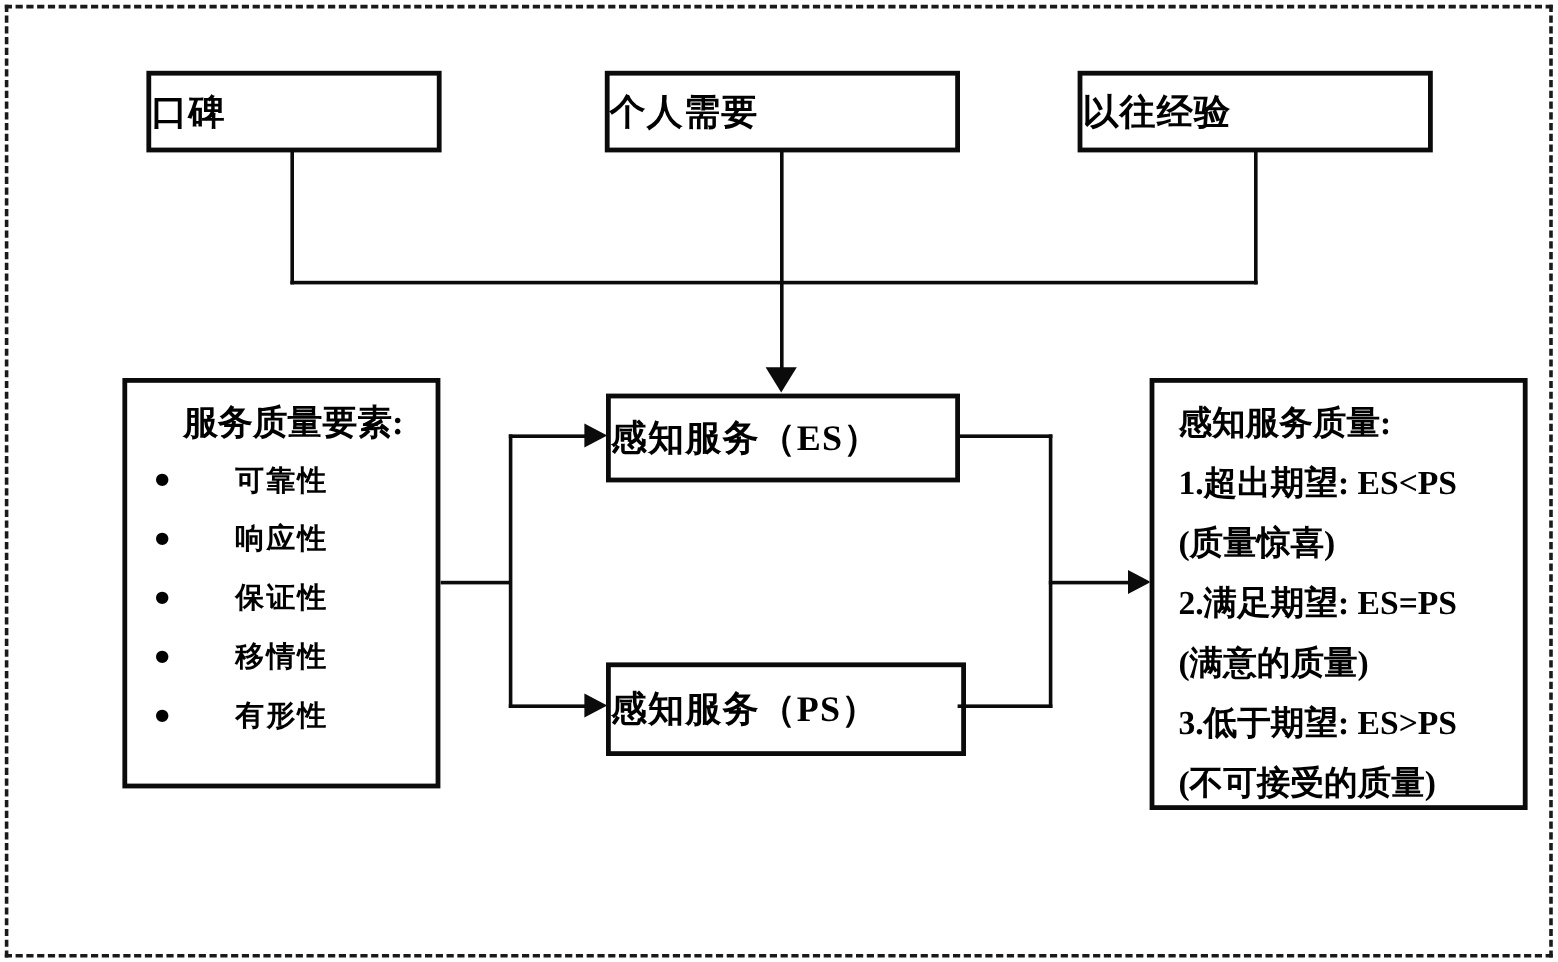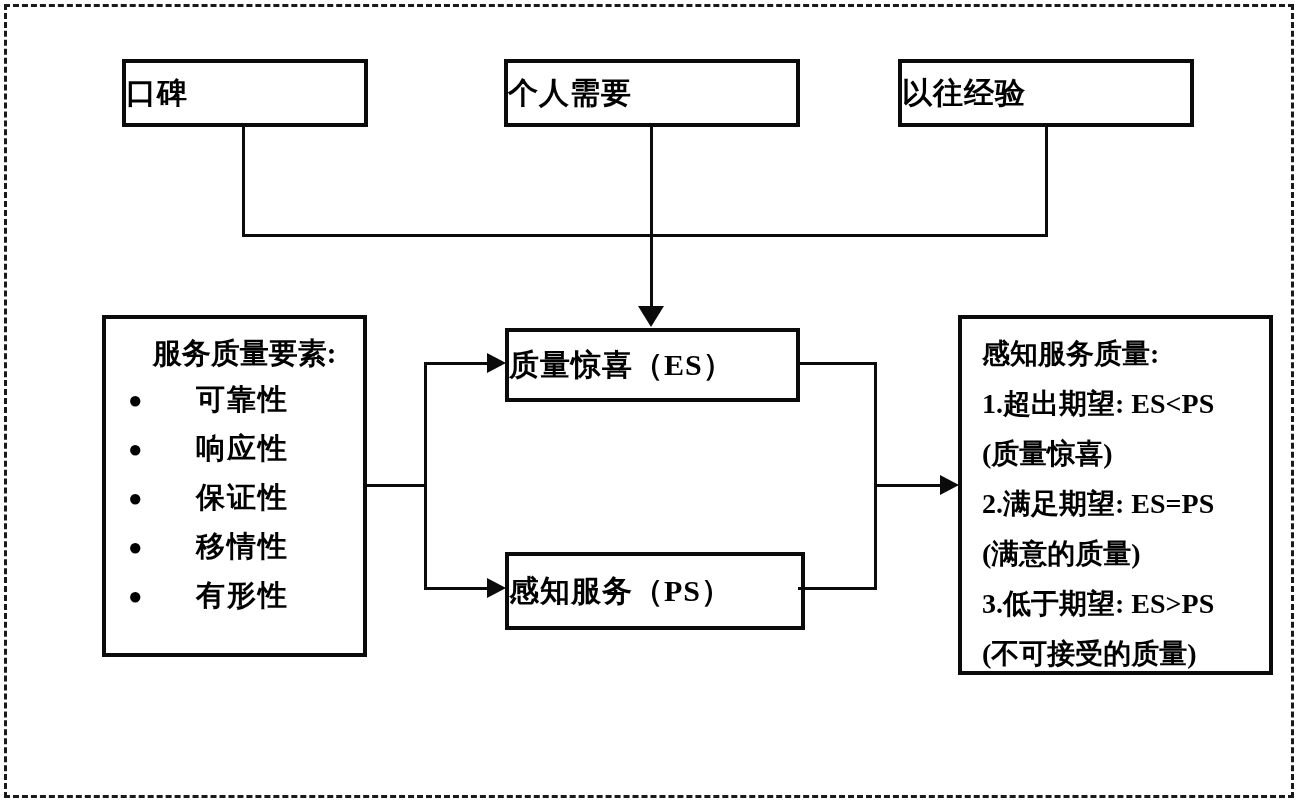--- a/index.html
+++ b/index.html
@@ -85,21 +85,21 @@
     white-space: nowrap;
   }
   .bullet {
     font-size: 24px;
     width: 30px;
     margin-left: 2px;
     line-height: 1;
   }
   .element-label {
     font-weight: bold;
-    font-size: 29px;
+    font-size: 24px;
     margin-left: 38px;
     letter-spacing: 2px;
     font-family: Liberation Mono, monospace;
   }
 
   
   .quality-inner {
     padding: 10px 0 0 20px;
   }
   .quality-title, .quality-line {
@@ -127,21 +127,21 @@
   </div>
 
   <div class="line" style="left:242px; top:126px; width:3px; height:111px;"></div>
   <div class="line" style="left:1045px; top:126px; width:3px; height:111px;"></div>
   <div class="line" style="left:242px; top:234px; width:806px; height:3px;"></div>
 
   <div class="line" style="left:650px; top:126px; width:3px; height:182px;"></div>
   <div class="arrow-down" style="left:638px; top:306px;"></div>
 
   <div class="node center-label" id="box-es">
-    <span>质量惊喜（ES）</span>
+    <span>感知服务（ES）</span>
   </div>
   <div class="node center-label" id="box-ps">
     <span>感知服务（PS）</span>
   </div>
 
   <div class="line" style="left:367px; top:484px; width:59px; height:3px;"></div>
   <div class="line" style="left:424px; top:362px; width:3px; height:228px;"></div>
   <div class="line" style="left:424px; top:362px; width:64px; height:3px;"></div>
   <div class="arrow-right" style="left:487px; top:353px;"></div>
   <div class="line" style="left:424px; top:587px; width:64px; height:3px;"></div>

